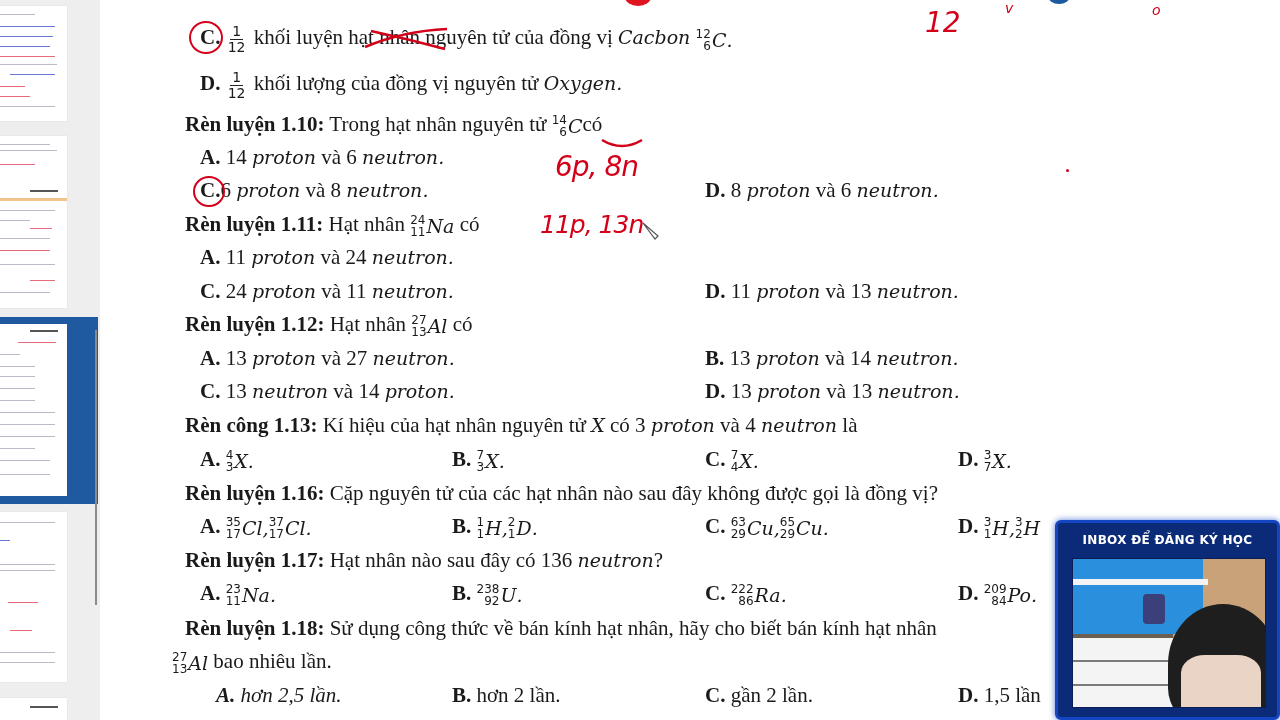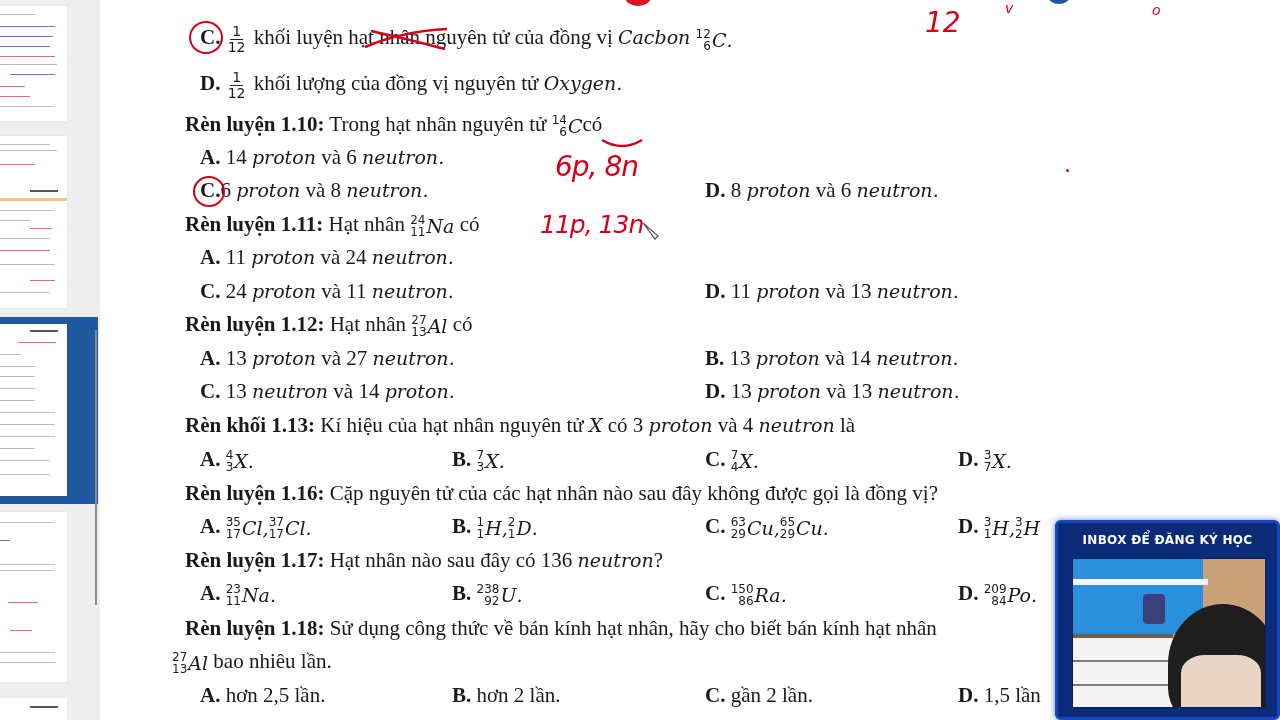--- a/index.html
+++ b/index.html
@@ -169,21 +169,21 @@
         </span>
         <span class="sym">Al</span>
       </span><span> có</span>
   </div>
   <div class="line opt" style="left:100px;top:345px;"><span class="b">A.</span> <span>13</span> <span class="m">proton</span><span> và </span><span>27</span> <span class="m">neutron</span><span class="m">.</span></div>
   <div class="line opt" style="left:605px;top:345px;"><span class="b">B.</span> <span>13</span> <span class="m">proton</span><span> và </span><span>14</span> <span class="m">neutron</span><span class="m">.</span></div>
   <div class="line opt" style="left:100px;top:378px;"><span class="b">C.</span> <span>13</span> <span class="m">neutron</span><span> và </span><span>14</span> <span class="m">proton</span><span class="m">.</span></div>
   <div class="line opt" style="left:605px;top:378px;"><span class="b">D.</span> <span>13</span> <span class="m">proton</span><span> và </span><span>13</span> <span class="m">neutron</span><span class="m">.</span></div>
 
   <div class="line" style="left:85px;top:412px;">
-    <span class="b">Rèn khối 1.13:</span><span> Kí hiệu của hạt nhân nguyên tử </span><span class="m">X</span><span> có 3 </span><span class="m">proton</span><span> và 4 </span><span class="m">neutron</span><span> là</span>
+    <span class="b">Rèn công 1.13:</span><span> Kí hiệu của hạt nhân nguyên tử </span><span class="m">X</span><span> có 3 </span><span class="m">proton</span><span> và 4 </span><span class="m">neutron</span><span> là</span>
   </div>
   <div class="line opt" style="left:100px;top:446px;"><span class="b">A.</span> <span class="nuc">
         <span class="ss">
           <span>4</span>
           <span>3</span>
         </span>
         <span class="sym">X</span>
         <span class="sym">.</span>
       </span></div>
   <div class="line opt" style="left:352px;top:446px;"><span class="b">B.</span> <span class="nuc">
@@ -284,21 +284,21 @@
   <div class="line opt" style="left:352px;top:580px;"><span class="b">B.</span> <span class="nuc">
         <span class="ss">
           <span>238</span>
           <span>92</span>
         </span>
         <span class="sym">U</span>
         <span class="sym">.</span>
       </span></div>
   <div class="line opt" style="left:605px;top:580px;"><span class="b">C.</span> <span class="nuc">
         <span class="ss">
-          <span>150</span>
+          <span>222</span>
           <span>86</span>
         </span>
         <span class="sym">Ra</span>
         <span class="sym">.</span>
       </span></div>
   <div class="line opt" style="left:858px;top:580px;"><span class="b">D.</span> <span class="nuc">
         <span class="ss">
           <span>209</span>
           <span>84</span>
         </span>
@@ -311,21 +311,21 @@
   </div>
   <div class="line" style="left:72px;top:648px;">
     <span class="nuc">
         <span class="ss">
           <span>27</span>
           <span>13</span>
         </span>
         <span class="sym">Al</span>
       </span><span> bao nhiêu lần.</span>
   </div>
-  <div class="line opt" style="left:100px;top:682px;"><span class="b">A.</span> <span>hơn 2,5 lần.</span></div>
+  <div class="line opt" style="left:116px;top:682px;font-style:italic;"><span class="b">A.</span> <span>hơn 2,5 lần.</span></div>
   <div class="line opt" style="left:352px;top:682px;"><span class="b">B.</span> <span>hơn 2 lần.</span></div>
   <div class="line opt" style="left:605px;top:682px;"><span class="b">C.</span> <span>gần 2 lần.</span></div>
   <div class="line opt" style="left:858px;top:682px;"><span class="b">D.</span> <span>1,5 lần</span></div>
 
   <div class="circle" style="left:89px;top:21px;width:34px;height:33px;"></div>
   <svg style="position:absolute;left:263px;top:25px;" width="86" height="28">
     <path d="M2 22 Q 40 6 84 4" stroke="#d4001a" stroke-width="2.5" fill="none"></path>
     <path d="M8 6 Q 45 14 82 24" stroke="#d4001a" stroke-width="2.5" fill="none"></path>
   </svg>
   <div class="circle" style="left:93px;top:176px;width:32px;height:31px;"></div>

